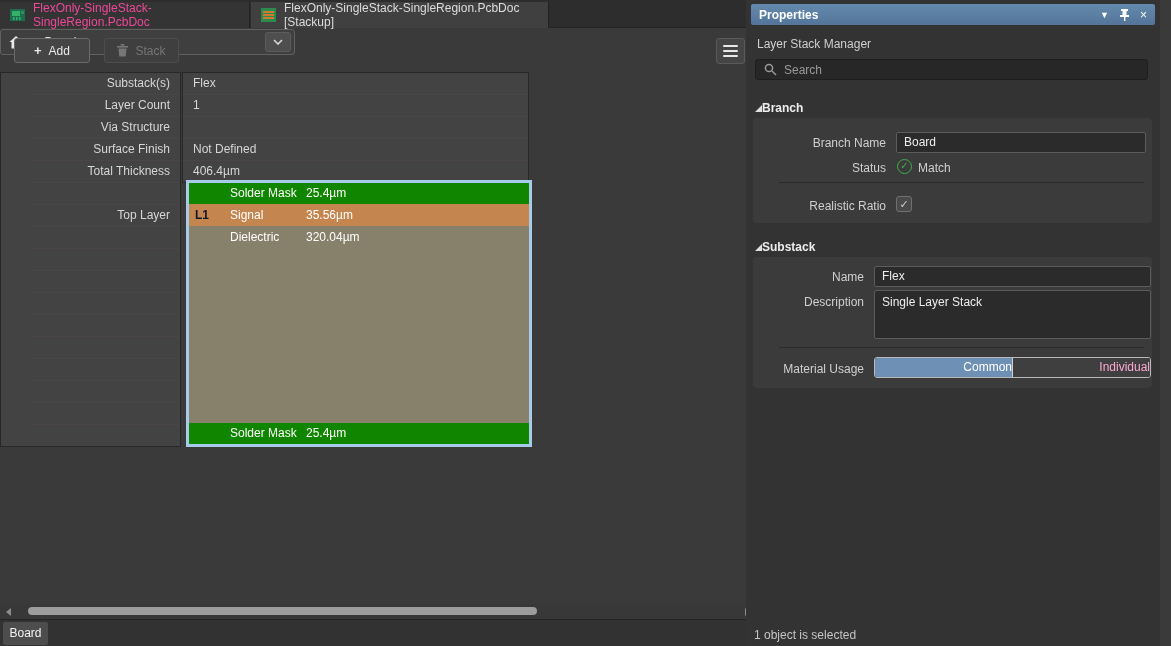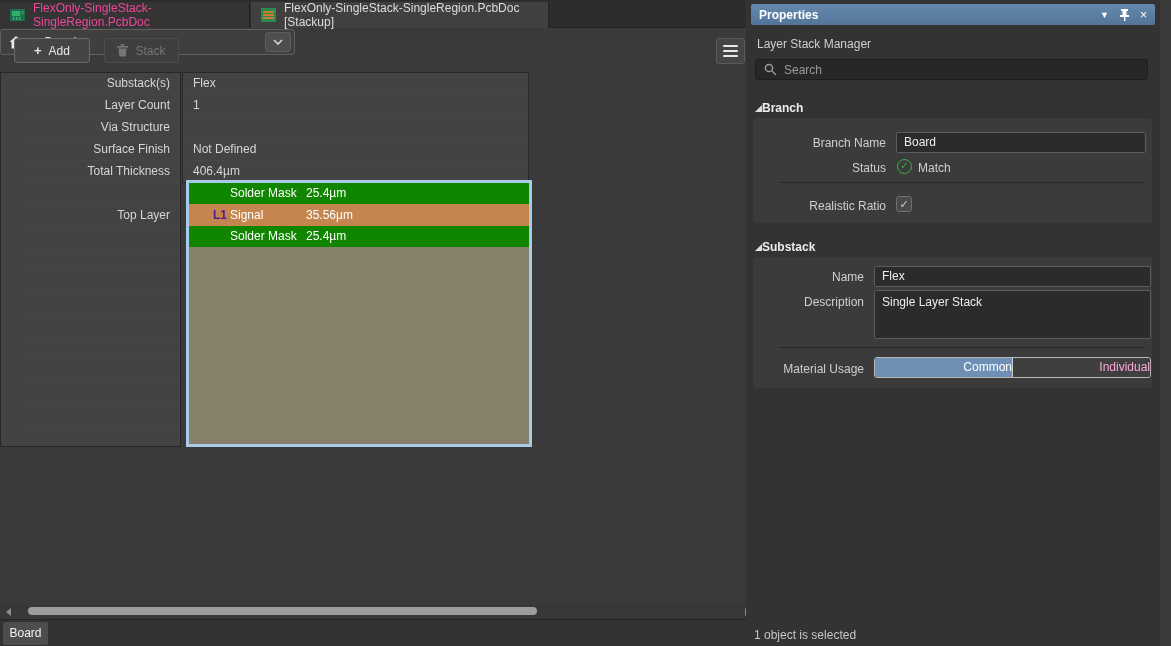--- a/index.html
+++ b/index.html
@@ -37,21 +37,21 @@
 
   
   .lblcol { left:0; top:72px; width:181px; height:375px; background:#434343; border:1px solid #282828;padding-left:28px; }
   .lblcol .row { height:22px; line-height:21px; border-bottom:1px solid #4b4545; text-align:right; padding-right:10px; color:#d6d6d6; }
   .valcol { left:182px; top:72px; width:347px; height:111px; background:#434343; border:1px solid #282828; }
   .valcol .row { height:22px; line-height:21px; border-bottom:1px solid #4b4545; padding-left:10px; color:#d6d6d6; }
 
   
   .stack { left:186px; top:180px; width:346px; height:267px; border:3px solid #a9cbea; background:#87806b; }
   .layer { position:relative; width:100%; color:#fff;padding-left:40px; }
-  .layer .lid { position:absolute; left:24px; top:0; font-weight:bold; color:#4c1d95; }
+  .layer .lid { position:absolute; left:6px; top:0; font-weight:bold; color:#0f172a; }
   .layer .lname { position:absolute; left:41px; top:0; }
   .layer .lthick { position:absolute; left:117px; top:0; }
 
   
   .hscroll { left:0; top:604px; width:755px; height:15px; background:#383838; }
   .hthumb { position:absolute; left:28px; top:3px; width:509px; height:8px; background:#9c9c9c; border-radius:4px; }
   .arr { position:absolute; top:4px; width:0; height:0; }
   .arr-l { left:6px; border-top:4px solid transparent; border-bottom:4px solid transparent; border-right:5px solid #8d8d8d; }
   .arr-r { left:745px; border-top:4px solid transparent; border-bottom:4px solid transparent; border-left:5px solid #8d8d8d; }
   .bottombar { left:0; top:619px; width:757px; height:27px; background:#323232; border-top:1px solid #242424; }
@@ -181,20 +181,24 @@
 <div class="abs stack" style="border-color: rgb(169, 203, 234);">
   <div class="layer" style="height: 21px; line-height: 21px; background: rgb(15, 133, 0);">
     <span class="lname">Solder Mask</span>
     <span class="lthick">25.4µm</span>
   </div>
   <div class="layer" style="height: 22px; line-height: 22px; background: rgb(197, 133, 79);">
     <span class="lid">L1</span>
     <span class="lname">Signal</span>
     <span class="lthick">35.56µm</span>
   </div>
+  <div class="layer" style="height: 197px; line-height: 22px; background: rgb(135, 128, 107);">
+    <span class="lname">Dielectric</span>
+    <span class="lthick">320.04µm</span>
+  </div>
   <div class="layer" style="height: 21px; line-height: 21px; background: rgb(15, 133, 0);">
     <span class="lname">Solder Mask</span>
     <span class="lthick">25.4µm</span>
   </div>
 </div>
 
 <div class="abs hscroll">
   <span class="arr arr-l"></span>
   <div class="hthumb"></div>
   <span class="arr arr-r"></span>

